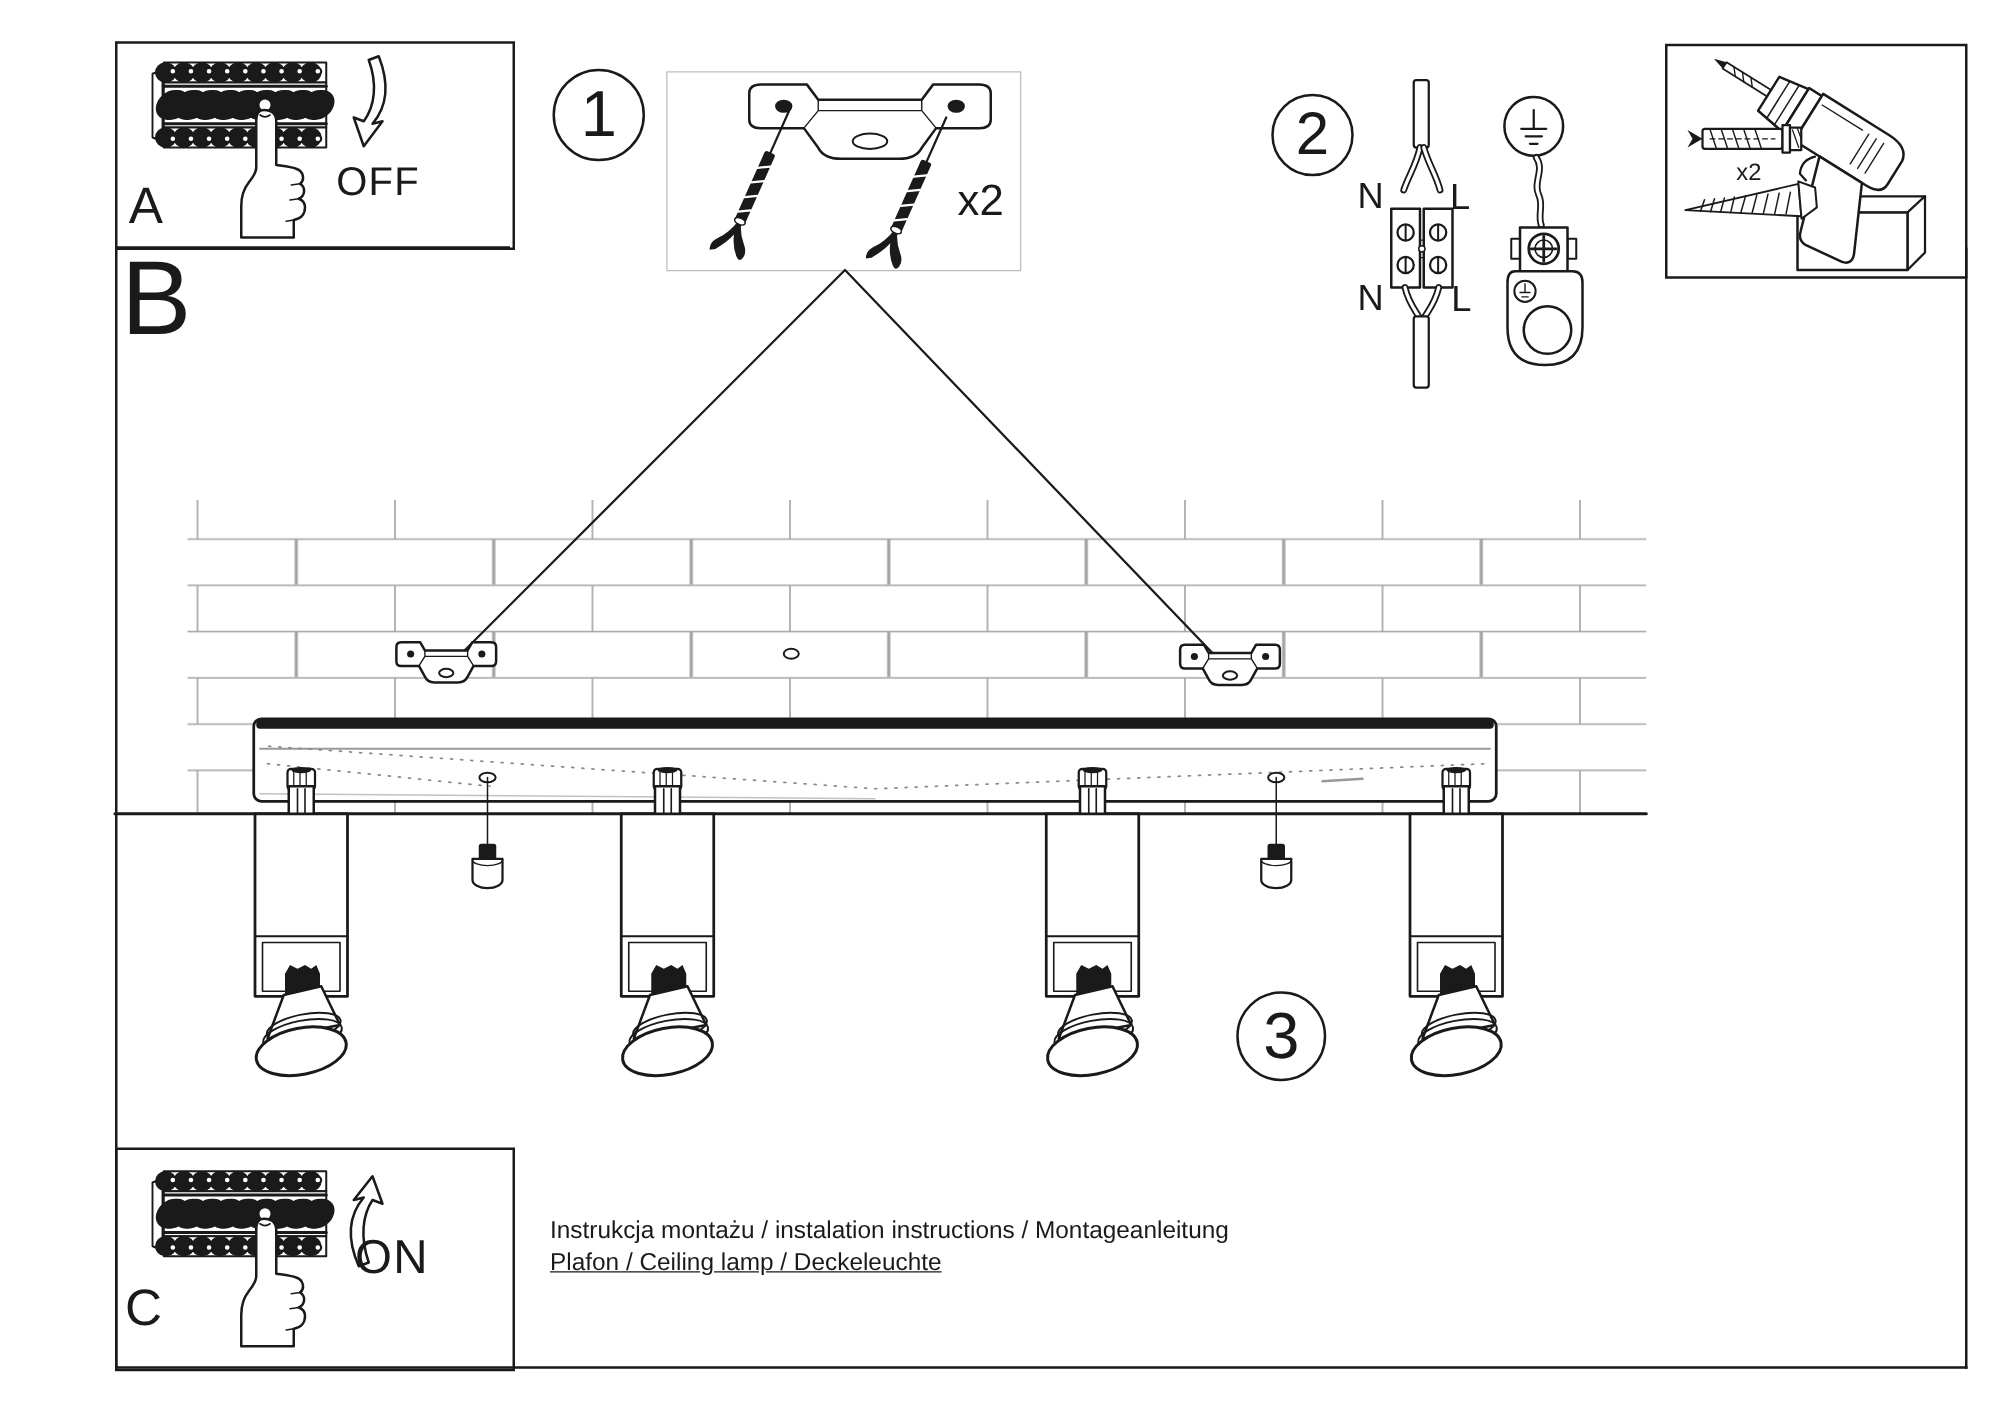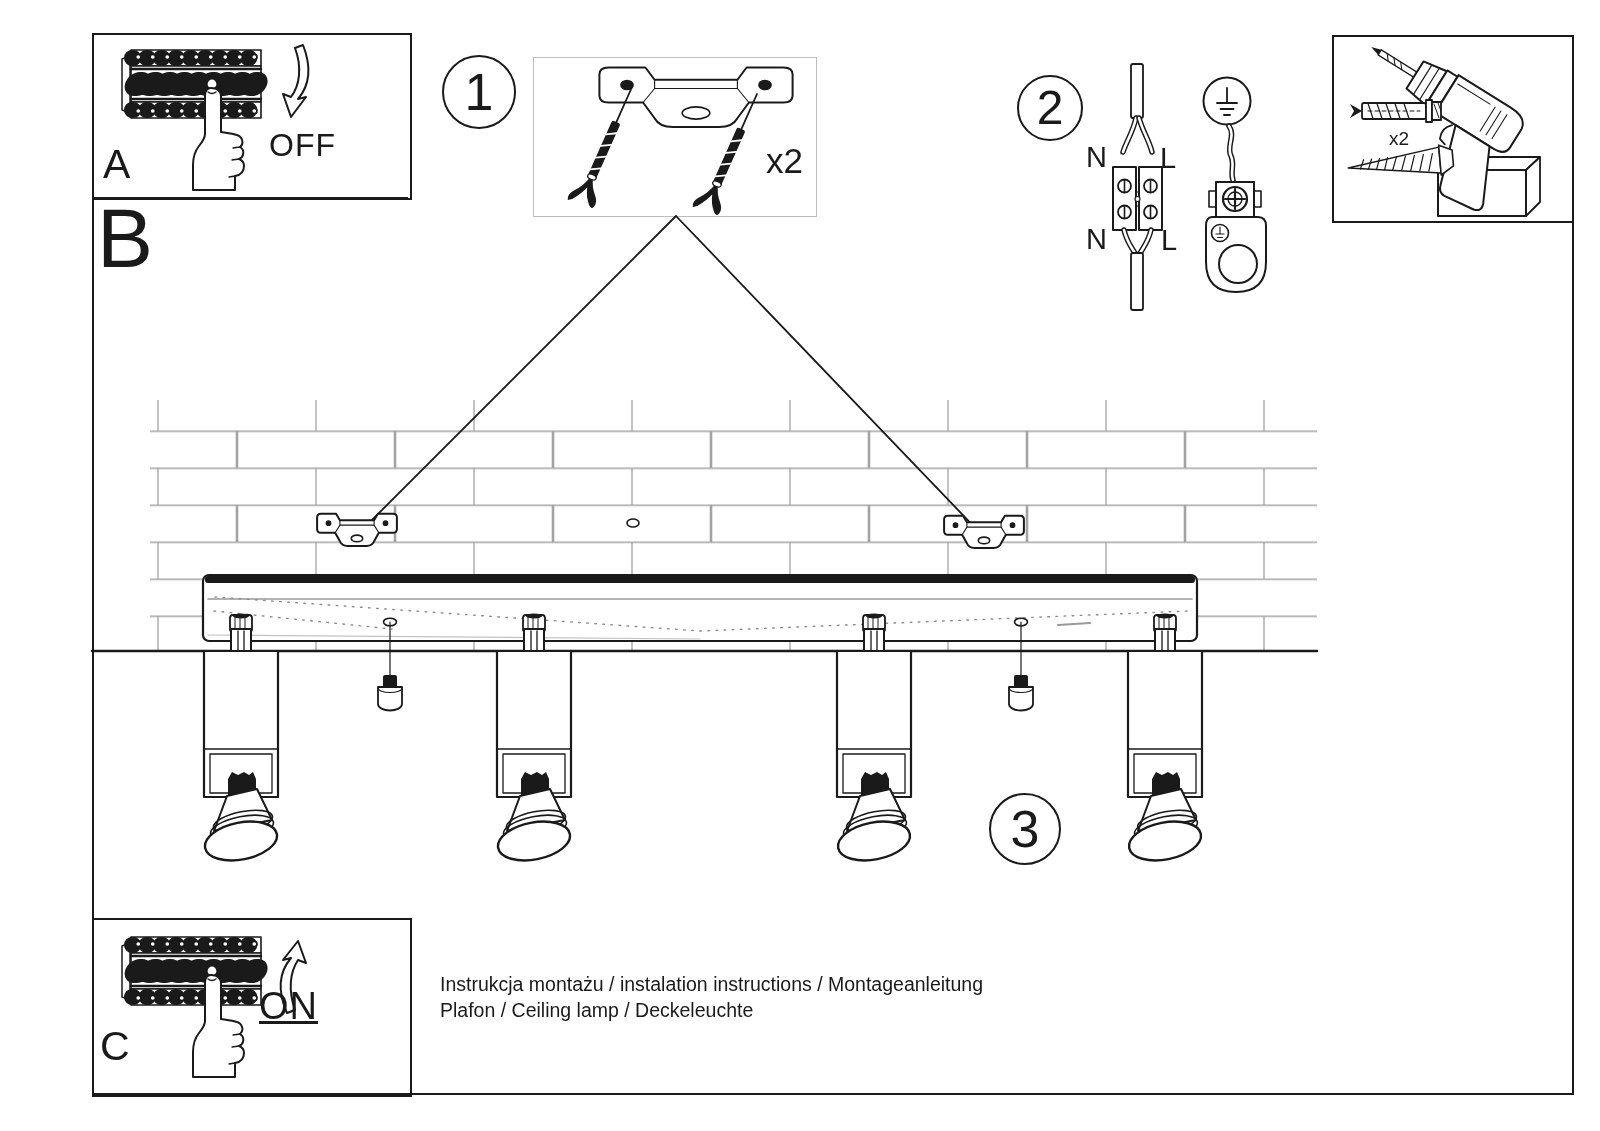--- a/index.html
+++ b/index.html
@@ -238,26 +238,26 @@
     <span class="lbl" style="position:static;font-size:48px;">2</span>
   </div>
   <div class="circle" style="left:989px;top:793px;width:68px;height:68px;">
     <span class="lbl" style="position:static;font-size:52px;">3</span>
   </div>
 
   <div class="lbl" style="left:103px;top:144px;font-size:41px;">A</div>
   <div class="lbl" style="left:269px;top:129px;font-size:32px;letter-spacing:1px;">OFF</div>
   <div class="lbl" style="left:97px;top:196px;font-size:84px;">B</div>
   <div class="lbl" style="left:100px;top:1026px;font-size:41px;">C</div>
-  <div class="lbl" style="left:259px;top:987px;font-size:38px;letter-spacing:1px;text-decoration:underline;">ON</div>
+  <div class="lbl" style="left:284px;top:987px;font-size:38px;letter-spacing:1px;">ON</div>
 
   <div class="lbl" style="left:766px;top:143px;font-size:35px;">x2</div>
   <div class="lbl" style="left:1389px;top:129px;font-size:19px;">x2</div>
 
   <div class="lbl" style="left:1086px;top:143px;font-size:29px;">N</div>
   <div class="lbl" style="left:1160px;top:144px;font-size:29px;">L</div>
   <div class="lbl" style="left:1086px;top:225px;font-size:29px;">N</div>
   <div class="lbl" style="left:1161px;top:226px;font-size:29px;">L</div>
 
   <div class="lbl" style="left:440px;top:975px;font-size:19.5px;">Instrukcja montażu / instalation instructions / Montageanleitung</div>
-  <div class="lbl" style="left:440px;top:1001px;font-size:19.5px;">Plafon / Ceiling lamp / Deckeleuchte</div>
+  <div class="lbl" style="left:440px;top:1001px;font-size:19.5px;text-decoration:underline;">Plafon / Ceiling lamp / Deckeleuchte</div>
 
 </div>
 
 </body></html>

